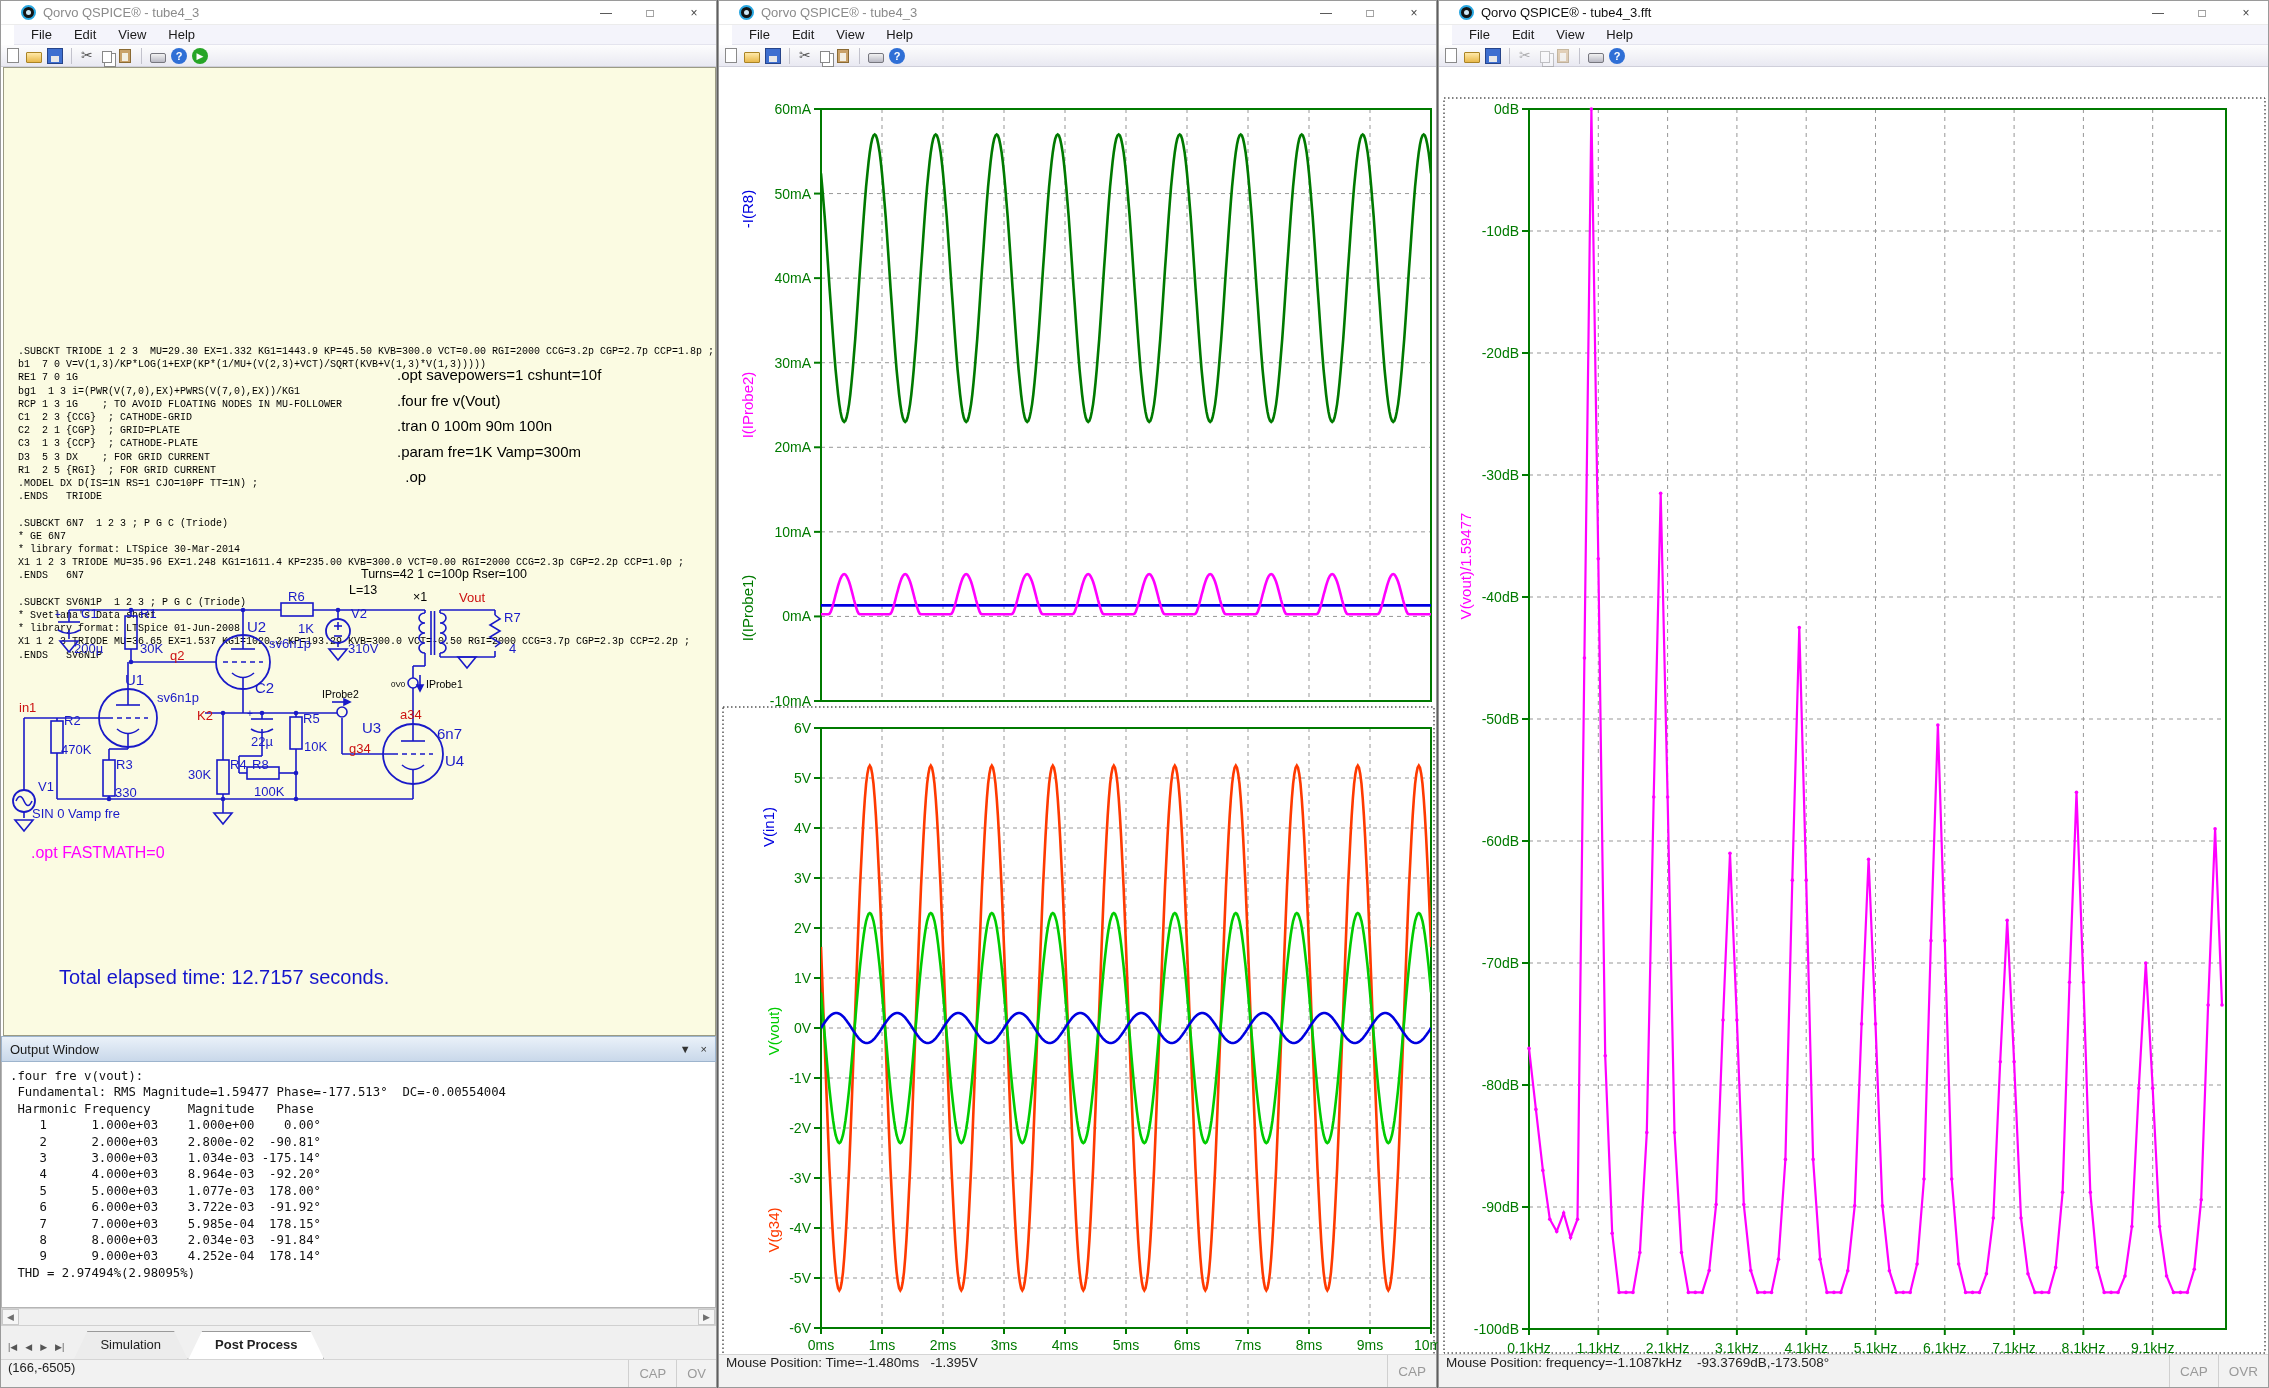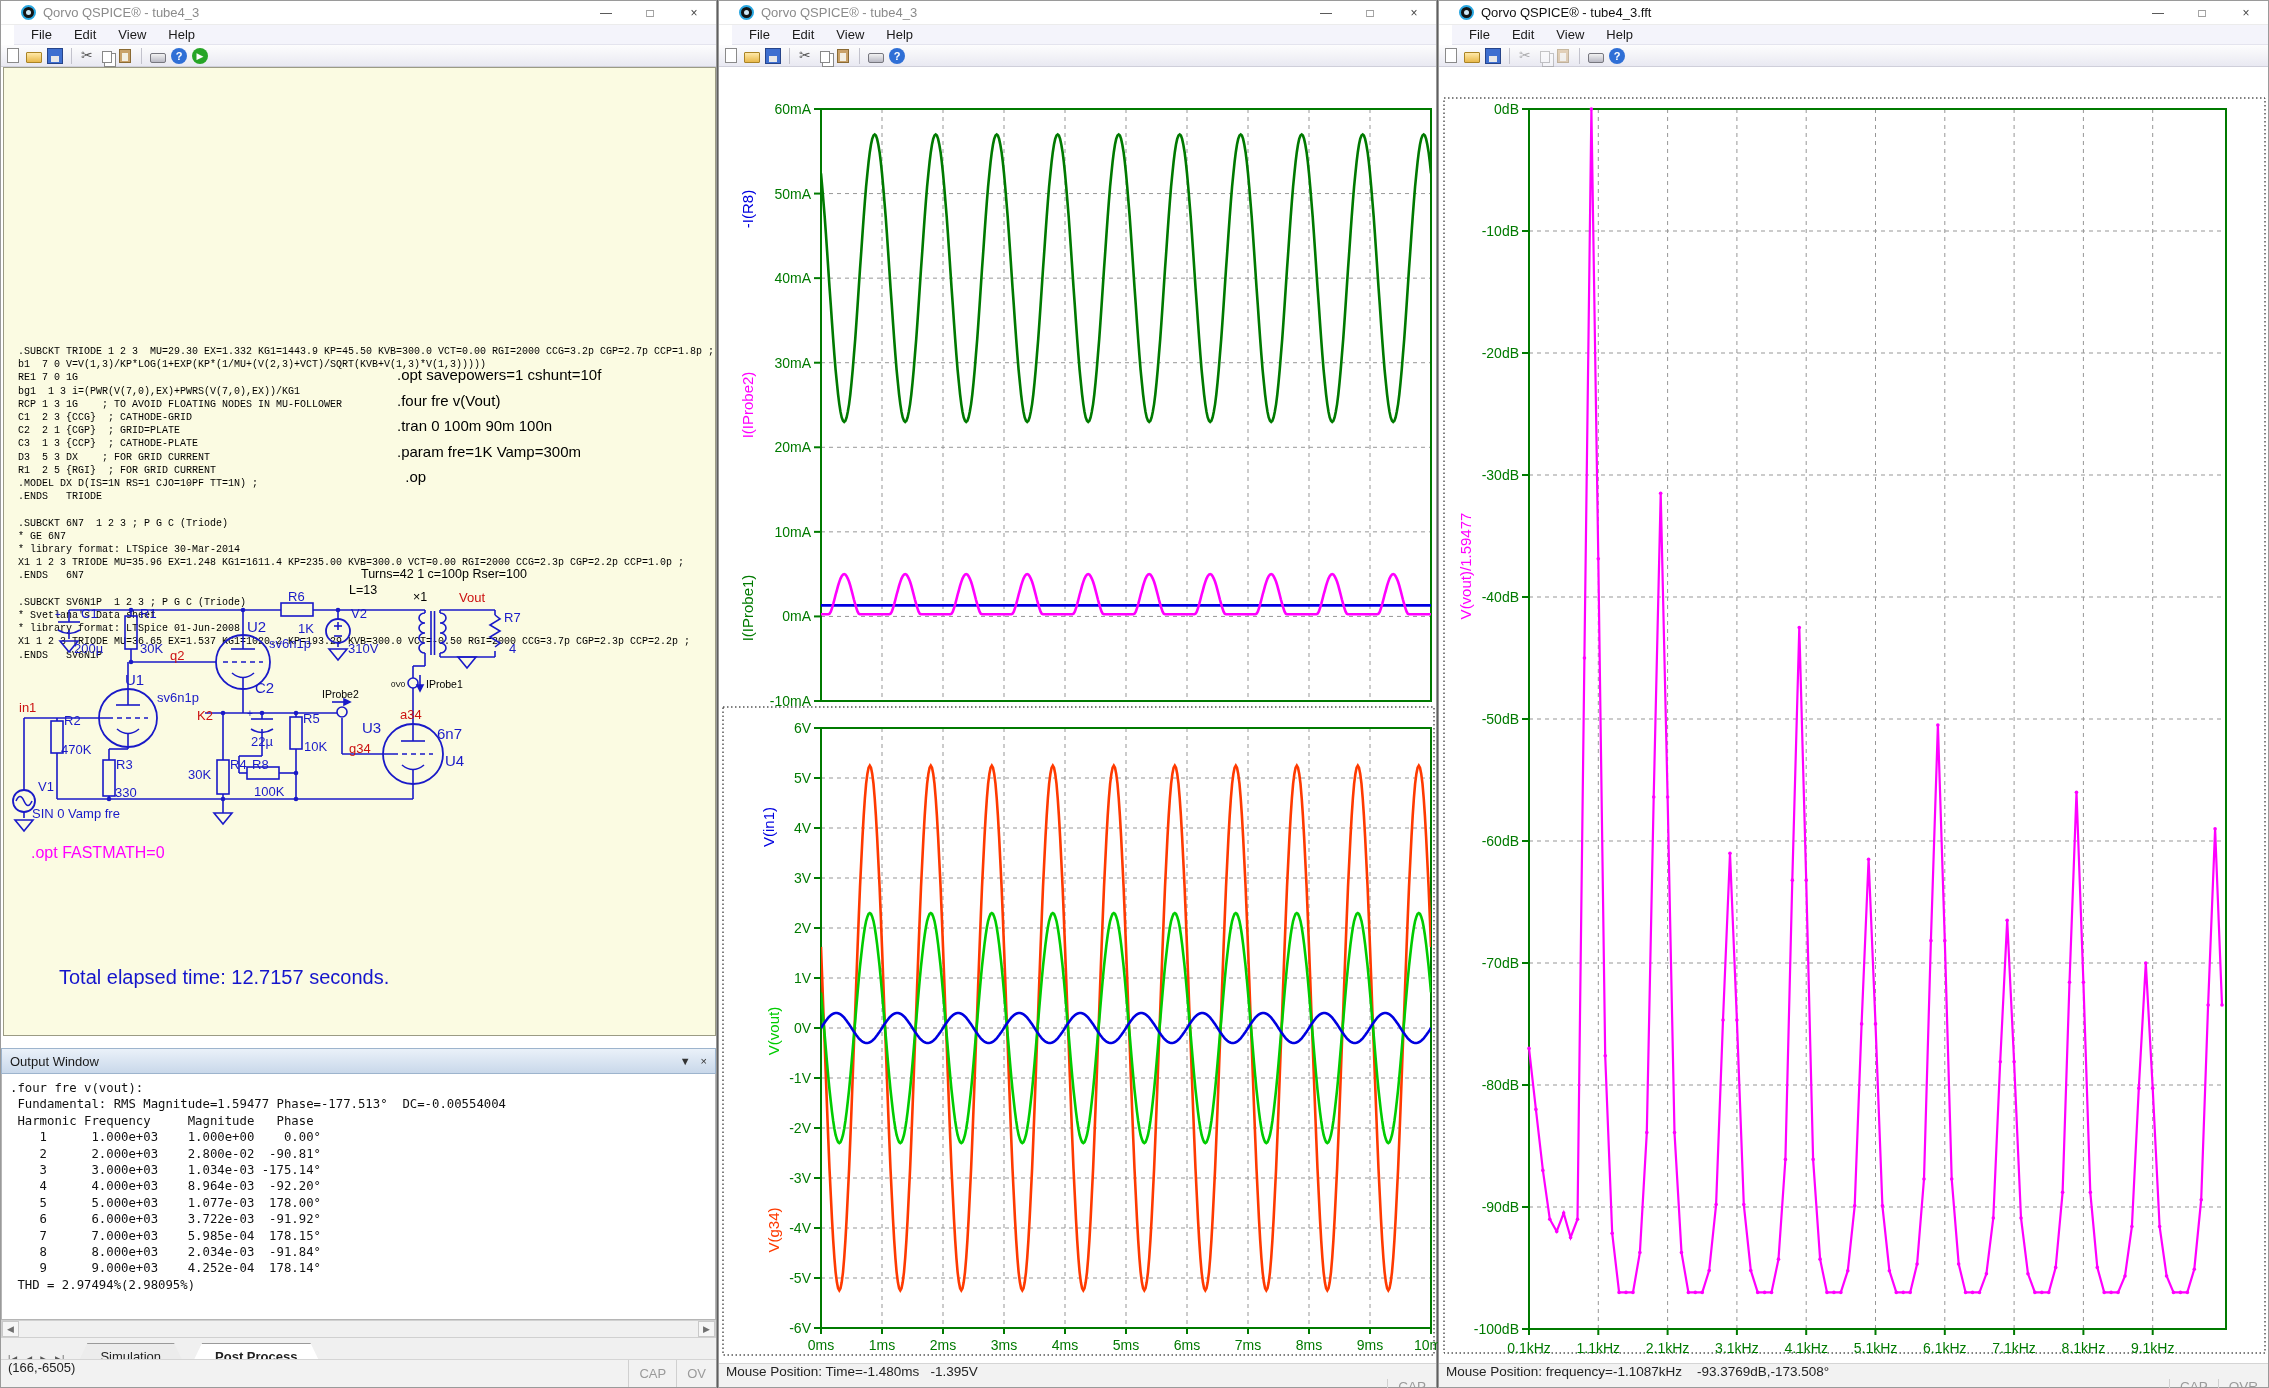--- a/index.html
+++ b/index.html
@@ -46,21 +46,21 @@
 
   
   #schem-pane { position:absolute; left:2px; top:66px; width:713px; height:969px;
     background:#fbfbe2; border:1px solid #9b9b84; }
   #netlist { position:absolute; left:14px; top:277px; font-family:Liberation Mono, monospace;
     font-size:10px; line-height:13.2px; color:#000; white-space:pre; }
   #directives { position:absolute; left:393px; top:294px; font-size:15px; line-height:25.5px;
     color:#000; white-space:pre; }
   #elapsed { position:absolute; left:55px; top:898px; font-size:20px; color:#1515cc; }
   #svg-left { position:absolute; left:0; top:0; width:717px; height:1388px; z-index:1; }
-  .panel { z-index:2;margin-top:12px; }
+  .panel { z-index:2; }
   #out-head { position:absolute; left:0; top:1035px; right:0; height:26px;
     background:linear-gradient(#eaf1f9,#c9d8ea); border:1px solid #9db4cd;
     display:flex; align-items:center; padding:0 8px; font-size:13px; color:#1a1a1a; }
   #out-head .hbtns { margin-left:auto; display:flex; gap:10px; font-size:11px; color:#333; }
   #out-body { position:absolute; left:0; top:1061px; right:0; height:246px; background:#fff;
     border:1px solid #b5b5b5; border-top:none; overflow:hidden; }
   #out-body pre { font-family:"DejaVu Sans Mono", monospace; font-size:12.3px;
     line-height:16.4px; color:#111; padding:6px 0 0 8px; }
   #out-scroll { position:absolute; left:0; top:1307px; right:0; height:18px; background:#f0f0f0;
     border:1px solid #d0d0d0; display:flex; justify-content:space-between; align-items:center; }
@@ -73,21 +73,21 @@
   .tab { position:relative; font-size:13px; color:#222; padding:5px 26px 7px 26px;
     background:#ececec; clip-path:polygon(14px 0, calc(100% - 14px) 0, 100% 100%, 0 100%);
     border:1px solid #9a9a9a; }
   .tab.active { background:#fff; font-weight:bold; }
   .statusbar { position:absolute; left:0; bottom:0; right:0; height:28px; background:#f2f2f2;
     border-top:1px solid #d5d5d5; display:flex; align-items:flex-start; font-size:13px; color:#222; }
   .statusbar .stext { padding-left:7px; white-space:pre; }
   .scell { margin-left:auto; display:flex; height:100%; }
   .scell span { border-left:1px solid #d0d0d0; color:#9a9a9a; display:flex; align-items:center;
     padding:0 10px; }
-  .statusbar33 { height:24px; font-size:13.5px;flex-direction:column; }
+  .statusbar33 { height:33px; font-size:13.5px; }
 
   .plotarea { position:absolute; left:2px; top:66px; background:#fff; }
   #plot-mid { width:715px; height:1286px; }
   #plot-right { width:827px; height:1286px; }
   #svg-mid, #svg-right { position:absolute; left:0; top:0; }
 </style>
 </head>
 <body>
 
 <div id="stage">

